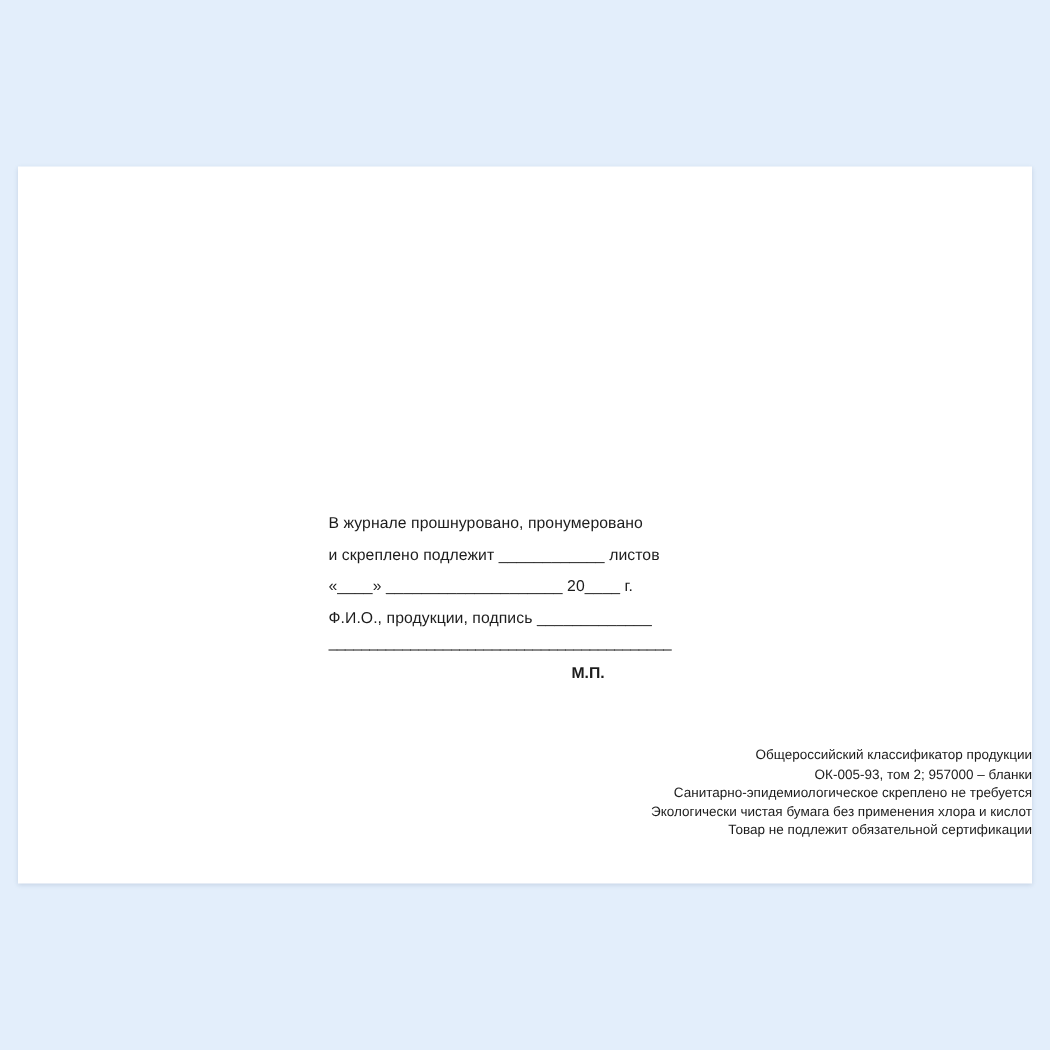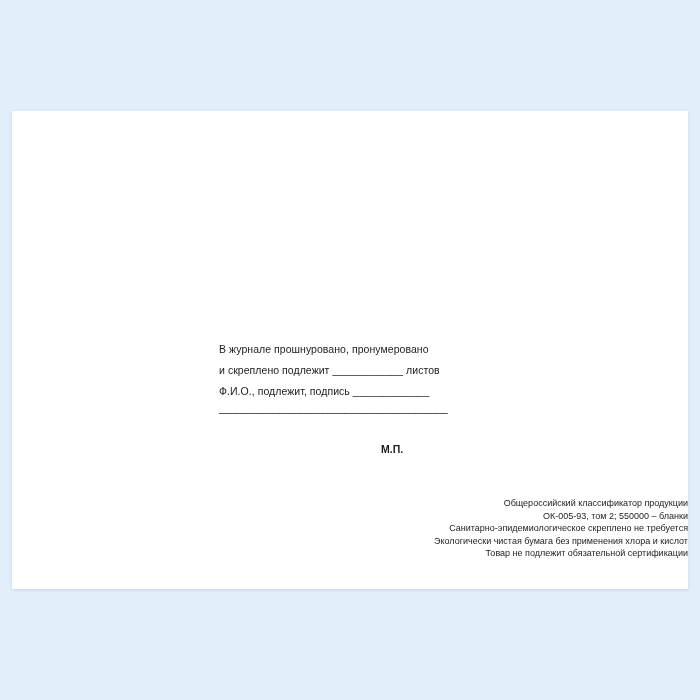--- a/index.html
+++ b/index.html
@@ -69,28 +69,29 @@
 </style>
 </head>
 <body>
 
 <div id="stage">
   <div id="page">
 
     <div class="block" id="journal-block">
       <div class="line">В журнале прошнуровано, пронумеровано</div>
       <div class="line">и скреплено  подлежит ____________  листов</div>
-      <div class="line">Ф.И.О.,  подлежит,  подпись  _____________</div>
+      <div class="line">«____» ____________________  20____  г.</div>
+      <div class="line">Ф.И.О.,  продукции,  подпись  _____________</div>
       <div class="line rule">––––––––––––––––––––––––––––––––––––––––––</div>
     </div>
 
     <div class="block" id="seal-label">М.П.</div>
 
     <div class="block" id="footer-block">
       <div class="fline">Общероссийский классификатор продукции</div>
-      <div class="fline">ОК-005-93, том 2; 550000 – бланки</div>
+      <div class="fline">ОК-005-93, том 2; 957000 – бланки</div>
       <div class="fline">Санитарно-эпидемиологическое скреплено не требуется</div>
       <div class="fline">Экологически чистая бумага без применения хлора и кислот</div>
       <div class="fline">Товар не подлежит обязательной сертификации</div>
     </div>
 
   </div>
 </div>
 
 </body></html>

